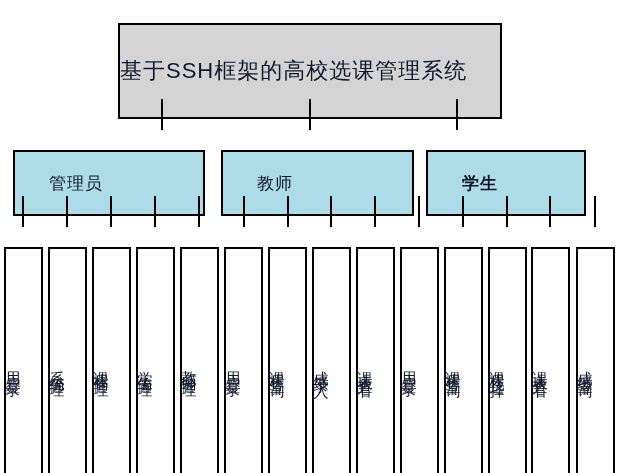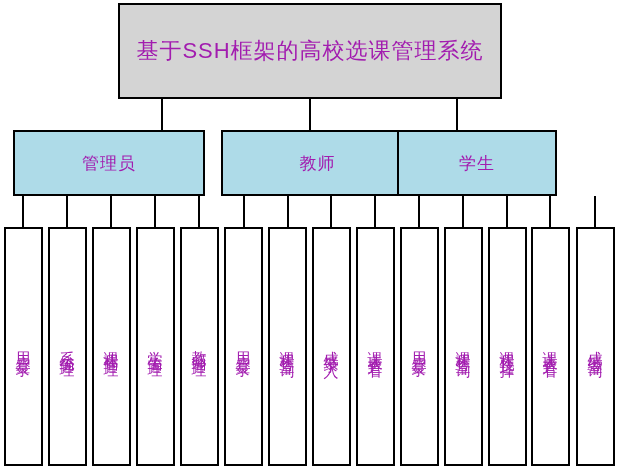--- a/index.html
+++ b/index.html
@@ -14,35 +14,36 @@
     height: 473px;
     background: #ffffff;
     overflow: hidden;
   }
   .box {
     position: absolute;
     box-sizing: border-box;
     border: 2px solid #000000;
     display: flex;
     align-items: center;
-    justify-content: center;
-    color: #a21caf;
+    color: #0f172a;
+    margin-top: 20px;
   }
   .root {
     left: 118px; top: 3px; width: 384px; height: 96px;
     background: #d4d4d4;
     font-size: 22px;
     letter-spacing: 1px;
     white-space: nowrap;
   }
   .branch {
     top: 130px; height: 66px;
     background: #aedbe8;
     font-size: 17px;
     letter-spacing: 1px;
+    padding-left: 34px;
   }
   .leaf {
     top: 227px; width: 39px; height: 239px;
     background: #ffffff;
     border-width: 2px;
   }
   .leaf span {
     writing-mode: vertical-rl;
     text-orientation: upright;
     font-size: 15px;
@@ -69,21 +70,21 @@
   <div class="vline top-tier" style="left:161px;"></div>
   <div class="vline top-tier" style="left:309px;"></div>
   <div class="vline top-tier" style="left:456px;"></div>
 
   <div class="box branch" style="left:13px; width:192px;">
     <span>管理员</span>
   </div>
   <div class="box branch" style="left:221px; width:193px;">
     <span>教师</span>
   </div>
-  <div class="box branch" style="left:397px; width:160px;">
+  <div class="box branch" style="left:426px; width:160px;font-weight:bold;">
     <span>学生</span>
   </div>
 
   <div class="vline mid-tier" style="left:22px;"></div>
   <div class="vline mid-tier" style="left:66px;"></div>
   <div class="vline mid-tier" style="left:110px;"></div>
   <div class="vline mid-tier" style="left:154px;"></div>
   <div class="vline mid-tier" style="left:198px;"></div>
   <div class="vline mid-tier" style="left:243px;"></div>
   <div class="vline mid-tier" style="left:287px;"></div>

